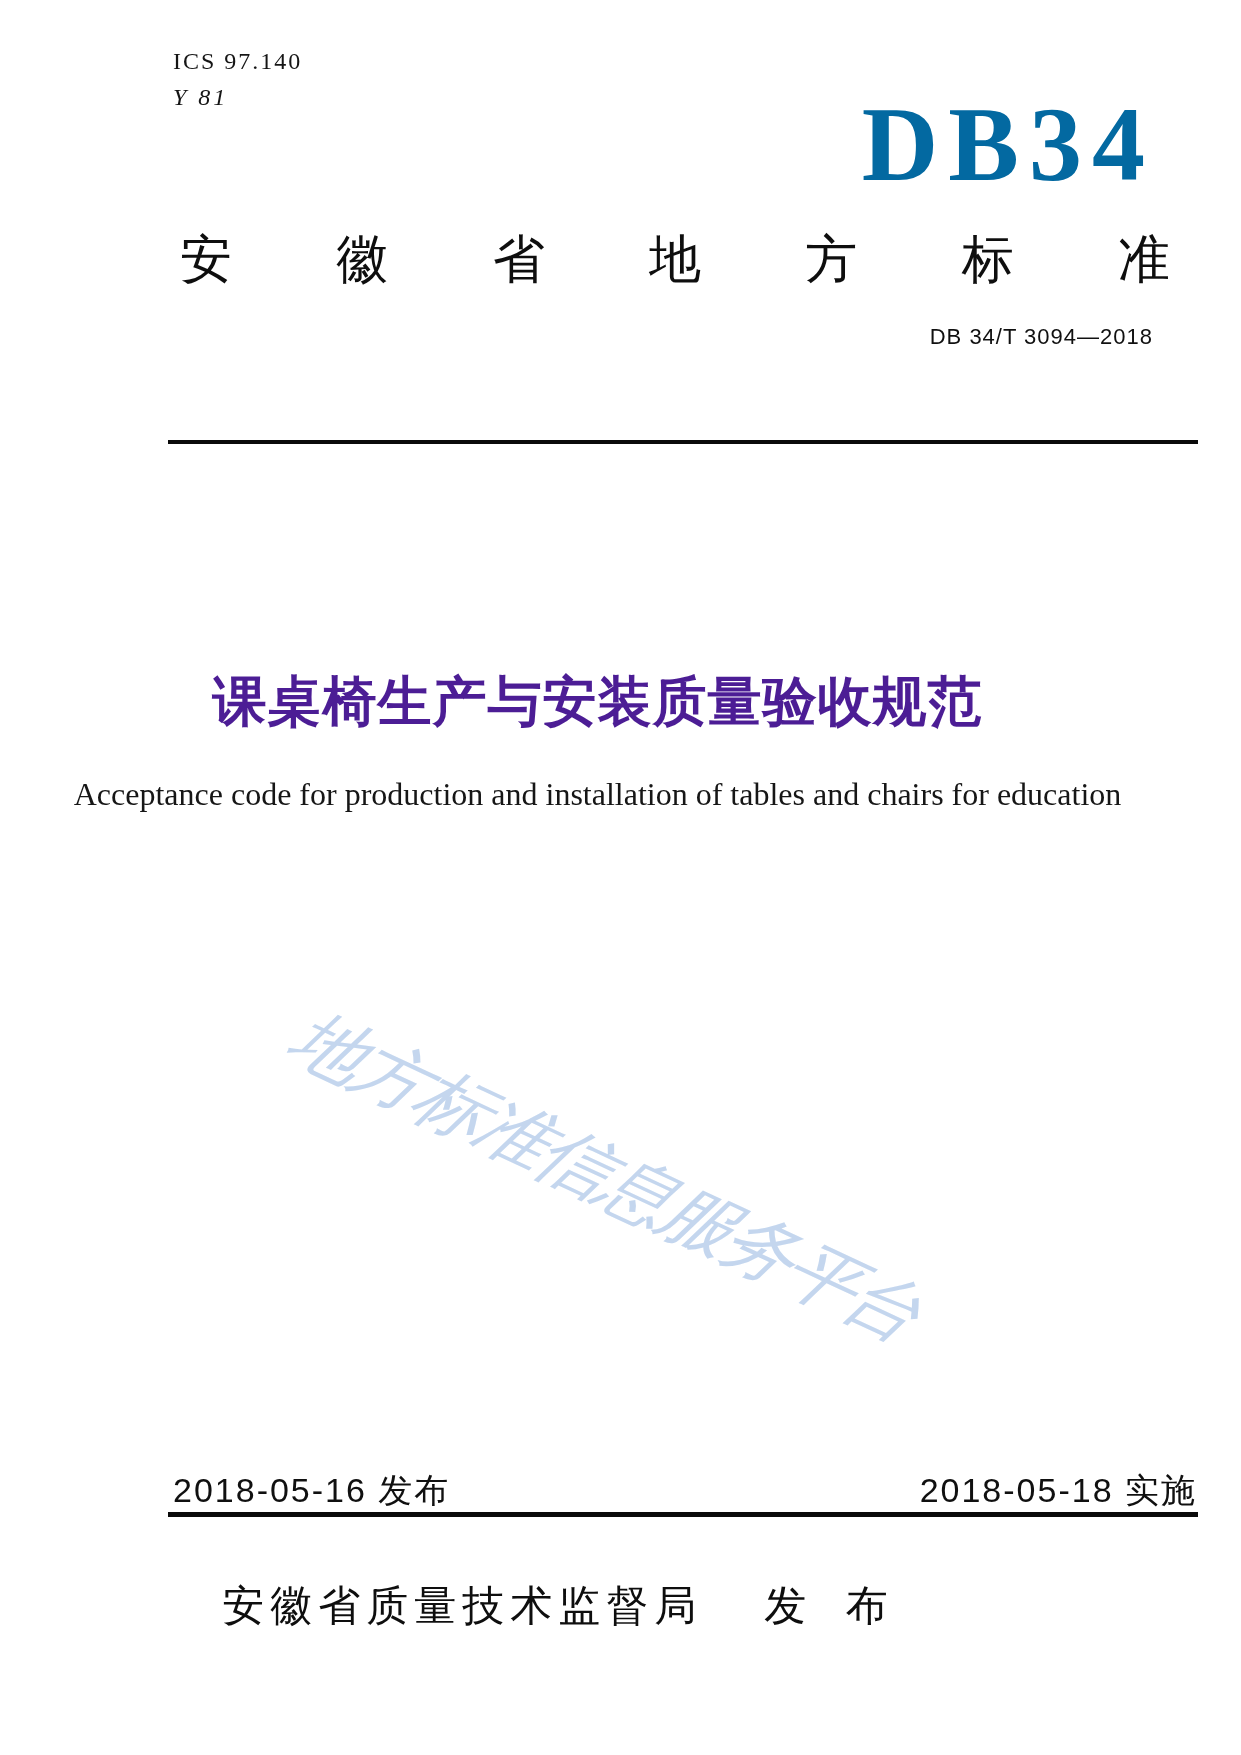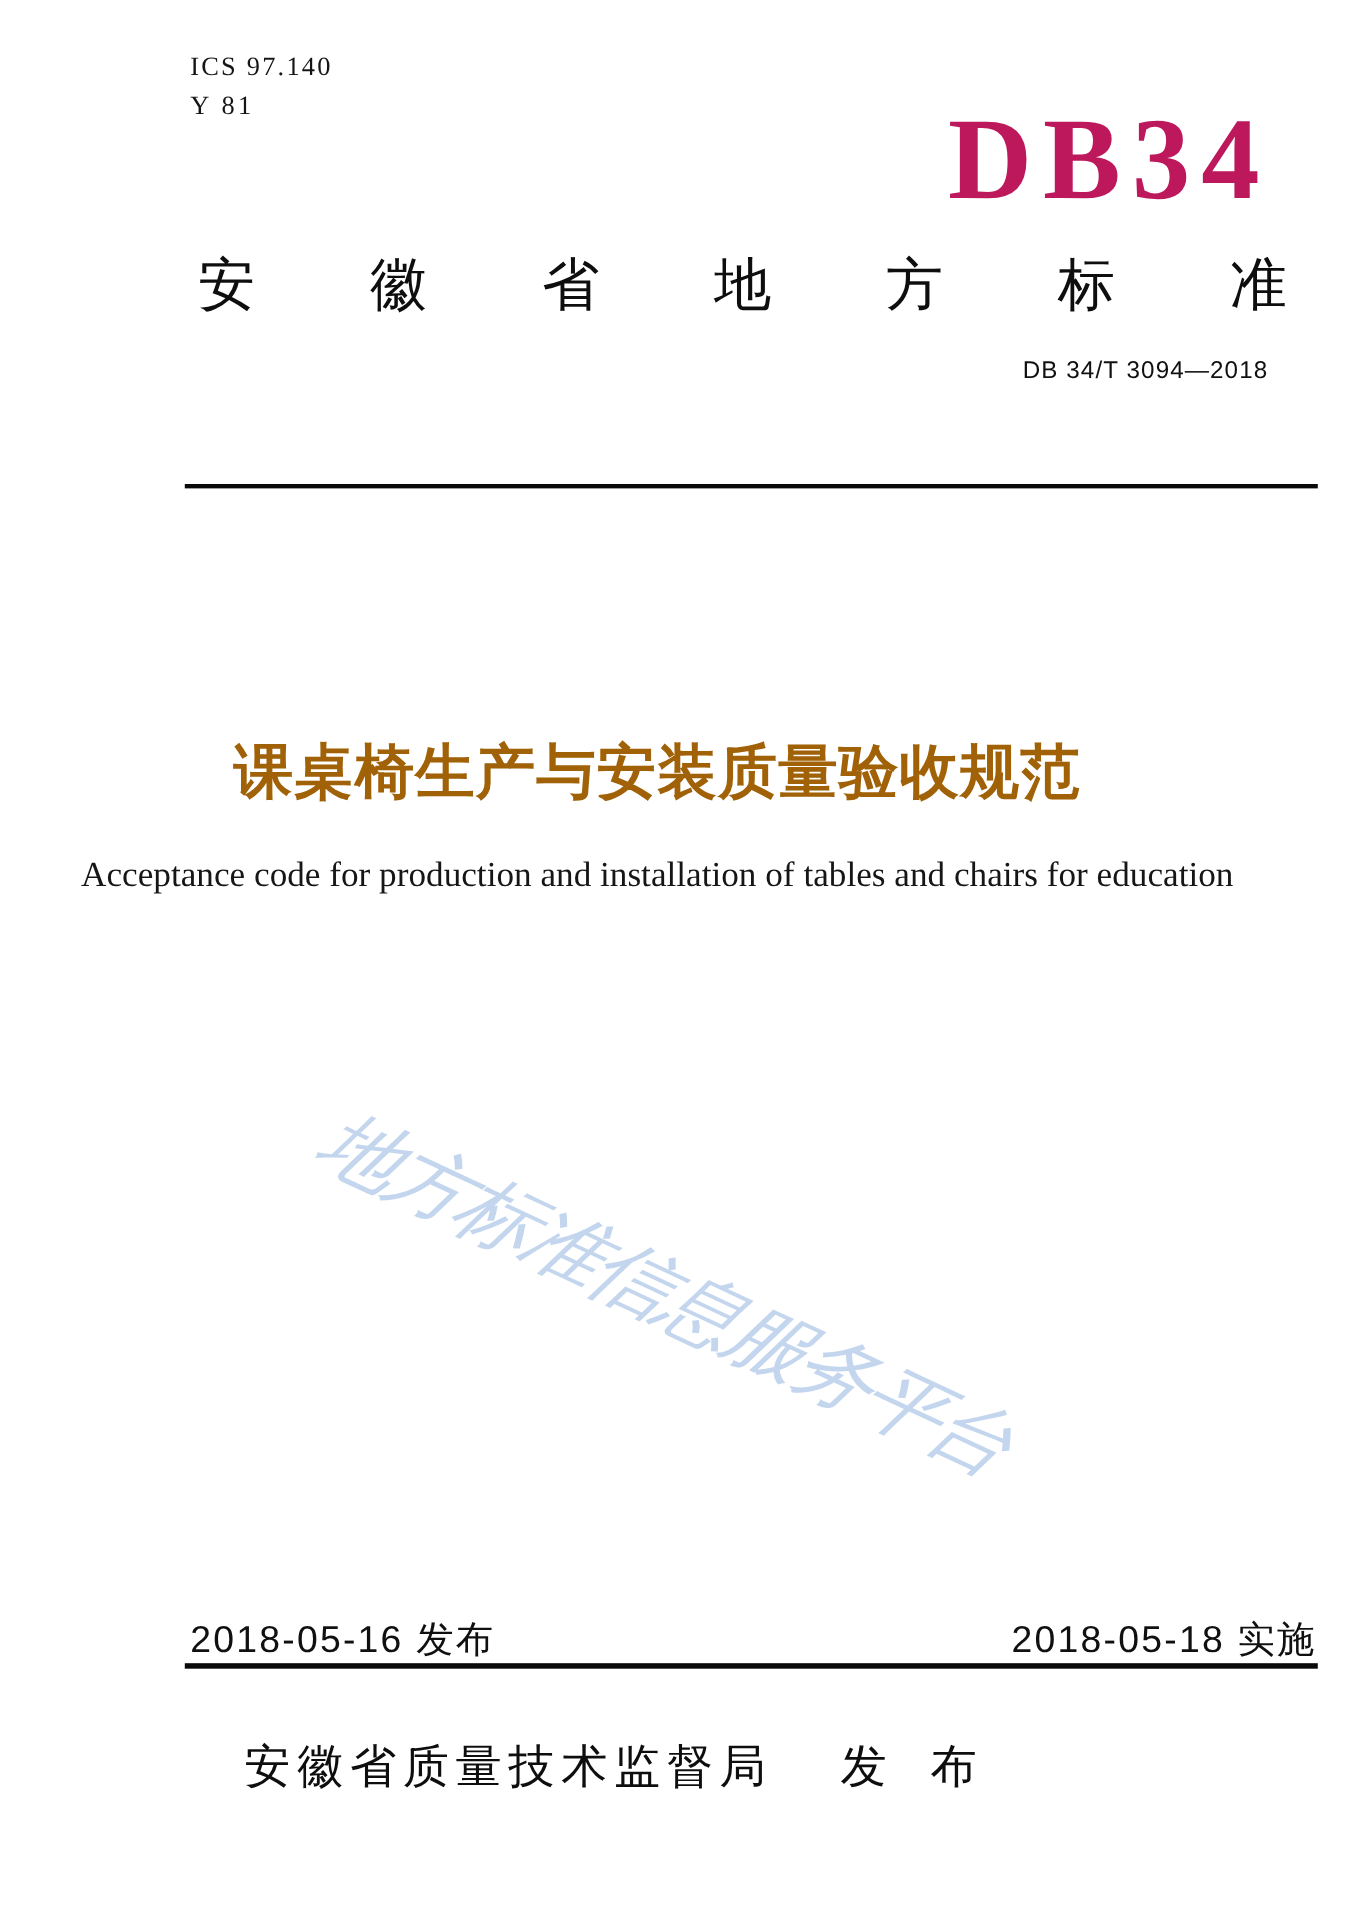--- a/index.html
+++ b/index.html
@@ -13,44 +13,44 @@
     margin-left:40px;
   }
   .serif{font-family:"Liberation Serif","DejaVu Serif",serif;}
 
   .ics{
     position:absolute;left:133px;top:48px;
     font-size:24px;letter-spacing:2px;color:#151515;
   }
   .class-code{
     position:absolute;left:133px;top:84px;
-    font-size:24px;letter-spacing:3px;color:#151515;
+    font-size:24px;letter-spacing:3px;color:#151515;font-style:italic;
   }
   .db34-logo{
     position:absolute;right:126px;top:92px;
     font-size:106px;font-weight:bold;line-height:1;
-    letter-spacing:10px;color:#be185d;
+    letter-spacing:10px;color:#0369a1;
   }
   .std-type-row{
     position:absolute;left:140px;top:230px;width:990px;
     display:flex;justify-content:space-between;
     font-size:52px;line-height:1.15;color:#0e0e0e;
   }
   .std-number{
     position:absolute;left:0;right:128px;top:324px;
     text-align:right;font-size:22px;letter-spacing:1px;color:#101010;
   }
   .rule-top{
     position:absolute;left:128px;top:440px;width:1030px;height:4px;
     background:#0a0a0a;
   }
   .doc-title{
     position:absolute;left:0;top:666px;width:1115px;
     text-align:center;font-size:54px;font-weight:bold;
-    letter-spacing:1px;color:#a16207;
+    letter-spacing:1px;color:#4c1d95;
   }
   .doc-title-en{
     position:absolute;left:0;top:776px;width:1115px;
     text-align:center;font-size:32px;color:#161616;
   }
   .watermark{
     position:absolute;left:283px;top:992px;
     transform:rotate(25deg) skewX(-8deg);
     transform-origin:0 0;
     font-family:"Liberation Serif","DejaVu Serif",serif;

